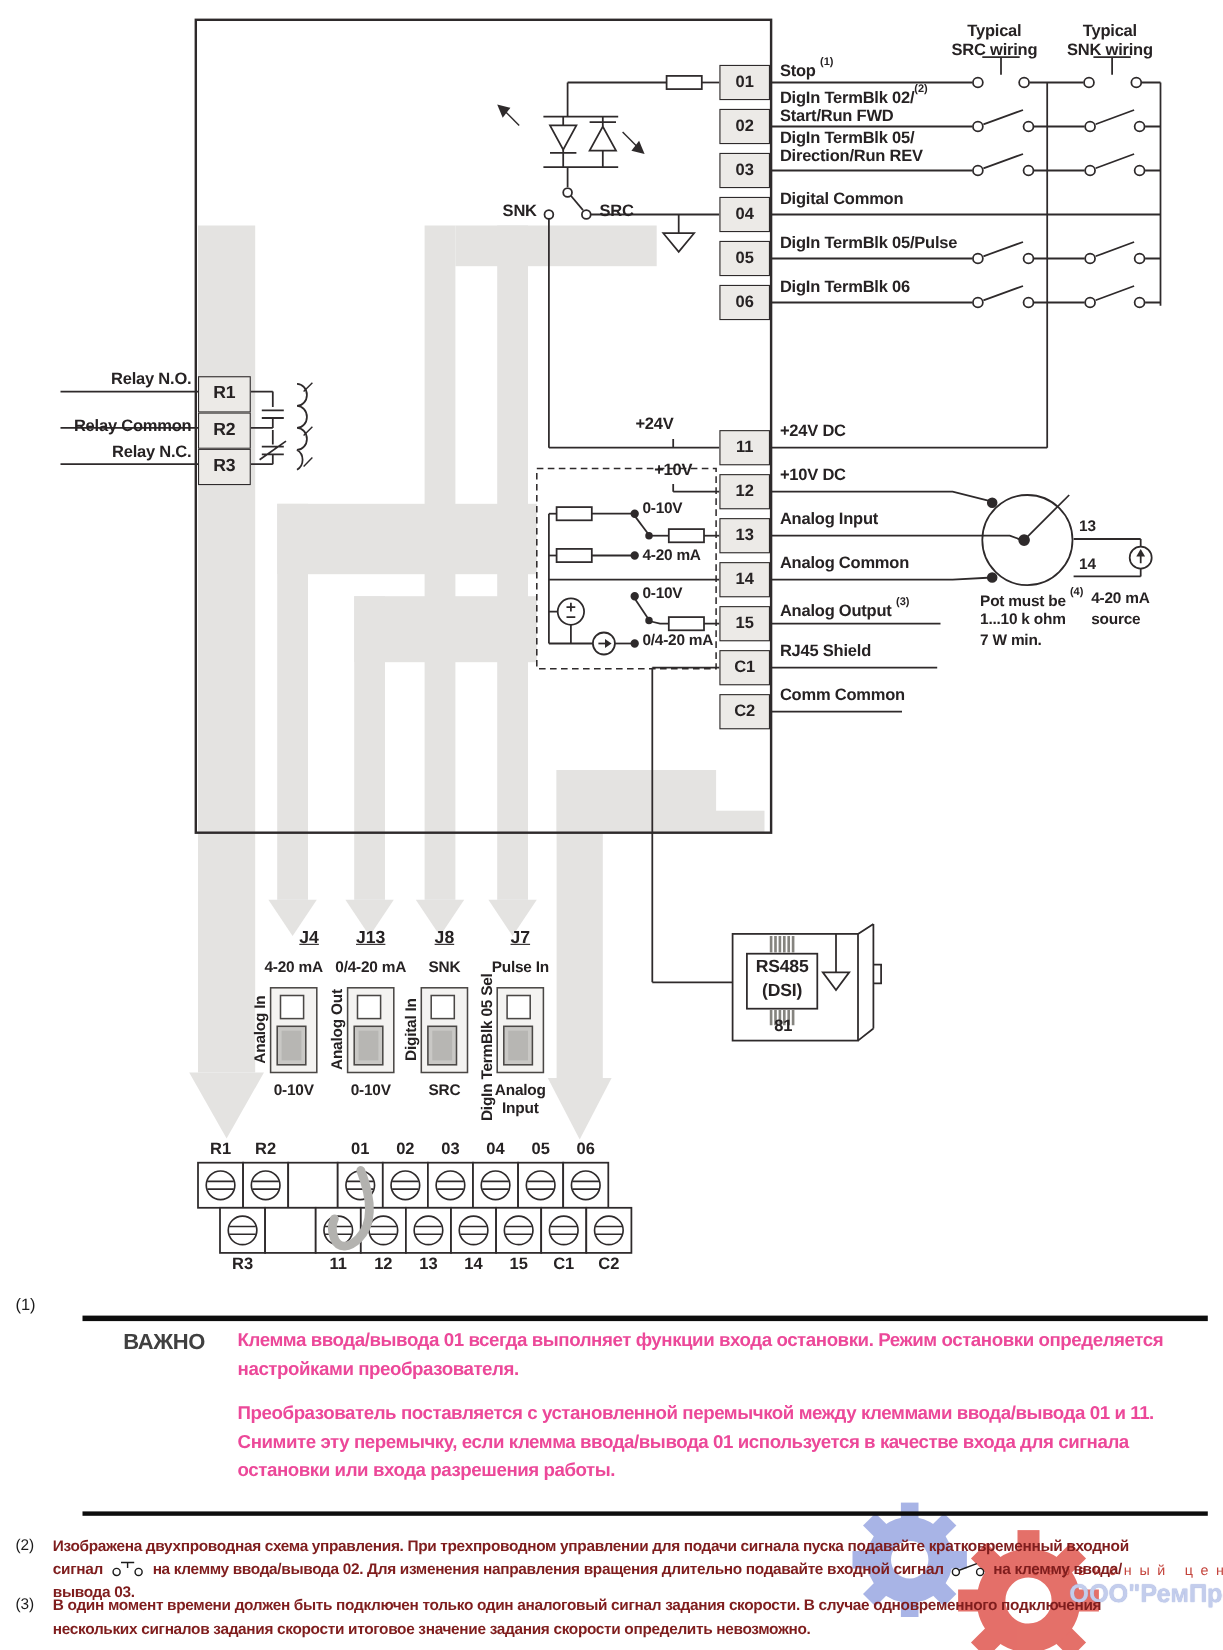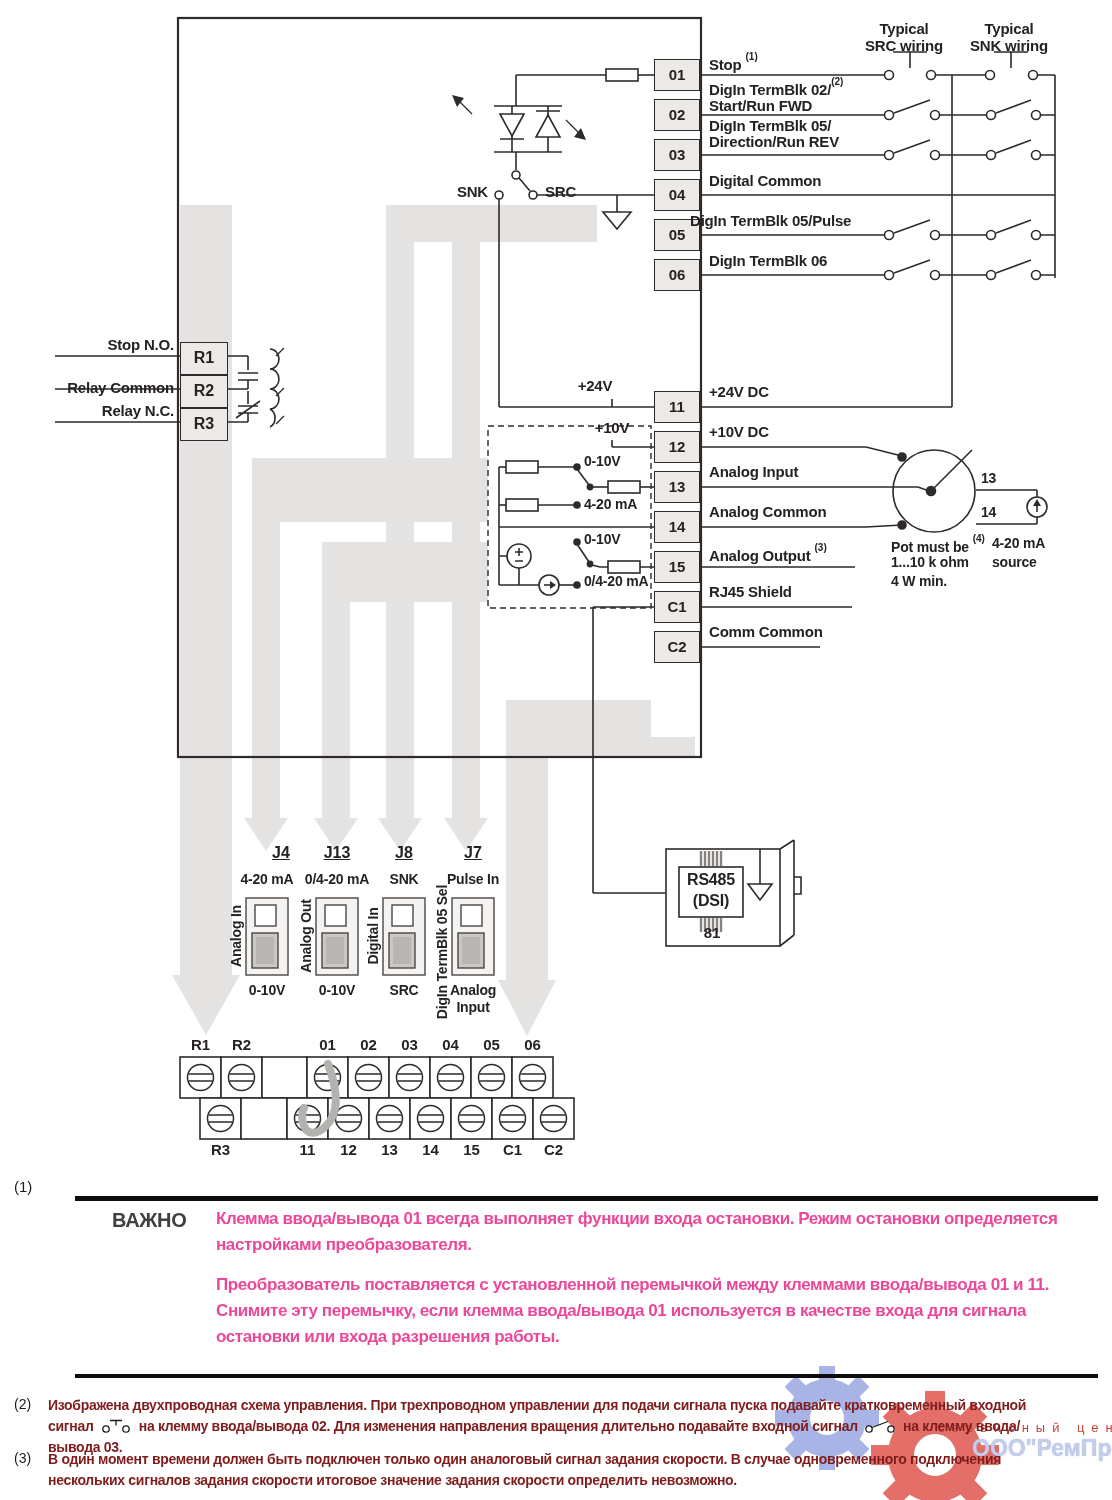--- a/index.html
+++ b/index.html
@@ -334,21 +334,21 @@
 
 <div class="lbl" style="left:709px;top:52px">
   <span>Stop</span> <sup>(1)</sup></div>
 <div class="lbl" style="left:709px;top:78px;line-height:16px">
   <span>DigIn TermBlk 02/</span><sup>(2)</sup><br>
   <span>Start/Run FWD</span></div>
 <div class="lbl" style="left:709px;top:118px;line-height:16px">
   <span>DigIn TermBlk 05/</span><br>
   <span>Direction/Run REV</span></div>
 <div class="lbl" style="left:709px;top:172px">Digital Common</div>
-<div class="lbl" style="left:690px;top:212px">DigIn TermBlk 05/Pulse</div>
+<div class="lbl" style="left:709px;top:212px">DigIn TermBlk 05/Pulse</div>
 <div class="lbl" style="left:709px;top:252px">DigIn TermBlk 06</div>
 
 <div class="tbox" style="left:654px;top:391px">11</div>
 <div class="tbox" style="left:654px;top:431px">12</div>
 <div class="tbox" style="left:654px;top:471px">13</div>
 <div class="tbox" style="left:654px;top:511px">14</div>
 <div class="tbox" style="left:654px;top:551px">15</div>
 <div class="tbox" style="left:654px;top:591px">C1</div>
 <div class="tbox" style="left:654px;top:631px">C2</div>
 
@@ -357,39 +357,39 @@
 <div class="lbl" style="left:709px;top:463px">Analog Input</div>
 <div class="lbl" style="left:709px;top:503px">Analog Common</div>
 <div class="lbl" style="left:709px;top:543px">
   <span>Analog Output</span> <sup>(3)</sup></div>
 <div class="lbl" style="left:709px;top:583px">RJ45 Shield</div>
 <div class="lbl" style="left:709px;top:623px">Comm Common</div>
 
 <div class="rbox" style="left:180px;top:342px">R1</div>
 <div class="rbox" style="left:180px;top:375px">R2</div>
 <div class="rbox" style="left:180px;top:408px">R3</div>
-<div class="lbl rt" style="left:52px;top:336px;width:122px">Stop N.O.</div>
+<div class="lbl rt" style="left:52px;top:336px;width:122px">Relay N.O.</div>
 <div class="lbl rt" style="left:52px;top:379px;width:122px">Relay Common</div>
 <div class="lbl rt" style="left:52px;top:402px;width:122px">Relay N.C.</div>
 
 <div class="lbl rt" style="left:450px;top:183px;width:38px">SNK</div>
 <div class="lbl" style="left:545px;top:183px">SRC</div>
 <div class="lbl ctr" style="left:565px;top:377px;width:60px">+24V</div>
 <div class="lbl ctr" style="left:582px;top:419px;width:60px">+10V</div>
 <div class="lbl sm" style="left:584px;top:453px">0-10V</div>
 <div class="lbl sm" style="left:584px;top:496px">4-20 mA</div>
 <div class="lbl sm" style="left:584px;top:531px">0-10V</div>
 <div class="lbl sm" style="left:584px;top:573px">0/4-20 mA</div>
 
 <div class="lbl sm" style="left:981px;top:470px">13</div>
 <div class="lbl sm" style="left:981px;top:504px">14</div>
 <div class="lbl sm" style="left:891px;top:535px">
   <span>Pot must be</span> <sup>(4)</sup></div>
 <div class="lbl sm" style="left:891px;top:554px">1...10 k ohm</div>
-<div class="lbl sm" style="left:891px;top:573px">4 W min.</div>
+<div class="lbl sm" style="left:891px;top:573px">7 W min.</div>
 <div class="lbl sm" style="left:992px;top:535px">4-20 mA</div>
 <div class="lbl sm" style="left:992px;top:554px">source</div>
 
 <div class="jhead" style="left:261px;top:844px;width:40px">J4</div>
 <div class="jhead" style="left:317px;top:844px;width:40px">J13</div>
 <div class="jhead" style="left:384px;top:844px;width:40px">J8</div>
 <div class="jhead" style="left:453px;top:844px;width:40px">J7</div>
 
 <div class="lbl sm ctr" style="left:222px;top:871px;width:90px">4-20 mA</div>
 <div class="lbl sm ctr" style="left:292px;top:871px;width:90px">0/4-20 mA</div>

